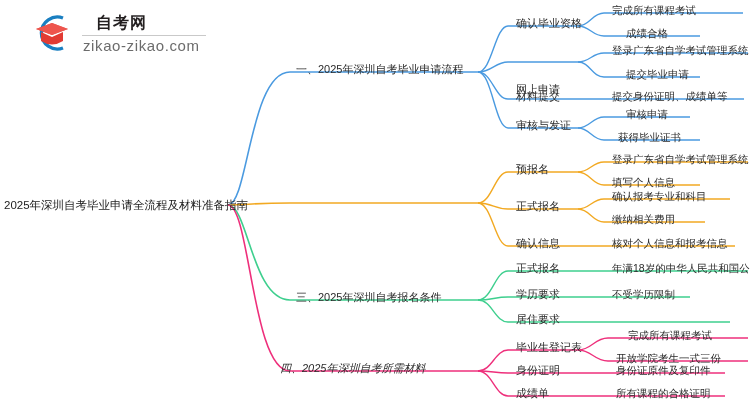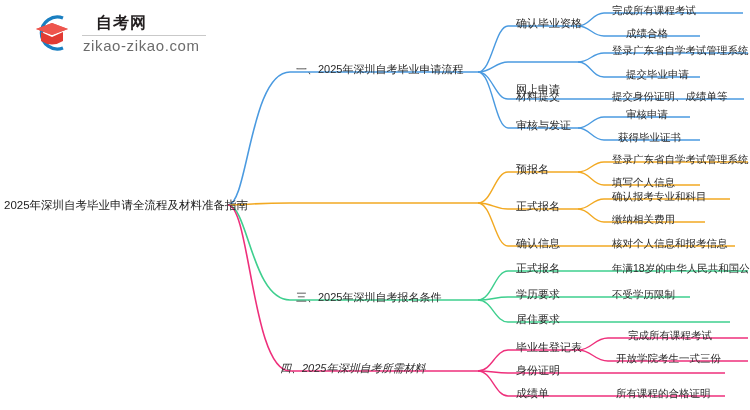--- a/index.html
+++ b/index.html
@@ -232,16 +232,17 @@
   <div class="node lvl3" style="left:612px; top:261px;">年满18岁的中华人民共和国公民</div>
   <div class="node lvl2" style="left:516px; top:287px;">学历要求</div>
   <div class="node lvl3" style="left:612px; top:287px;">不受学历限制</div>
   <div class="node lvl2" style="left:516px; top:312px;">居住要求</div>
 
   <div class="node lvl1" style="left:280px; top:361px;font-style:italic;">四、2025年深圳自考所需材料</div>
   <div class="node lvl2" style="left:516px; top:340px;">毕业生登记表</div>
   <div class="node lvl3" style="left:628px; top:328px;">完成所有课程考试</div>
   <div class="node lvl3" style="left:616px; top:351px;">开放学院考生一式三份</div>
   <div class="node lvl2" style="left:516px; top:363px;">身份证明</div>
+  <div class="node lvl3" style="left:616px; top:363px;">身份证原件及复印件</div>
   <div class="node lvl2" style="left:516px; top:386px;">成绩单</div>
   <div class="node lvl3" style="left:616px; top:386px;">所有课程的合格证明</div>
 
 </div>
 
 </body></html>

